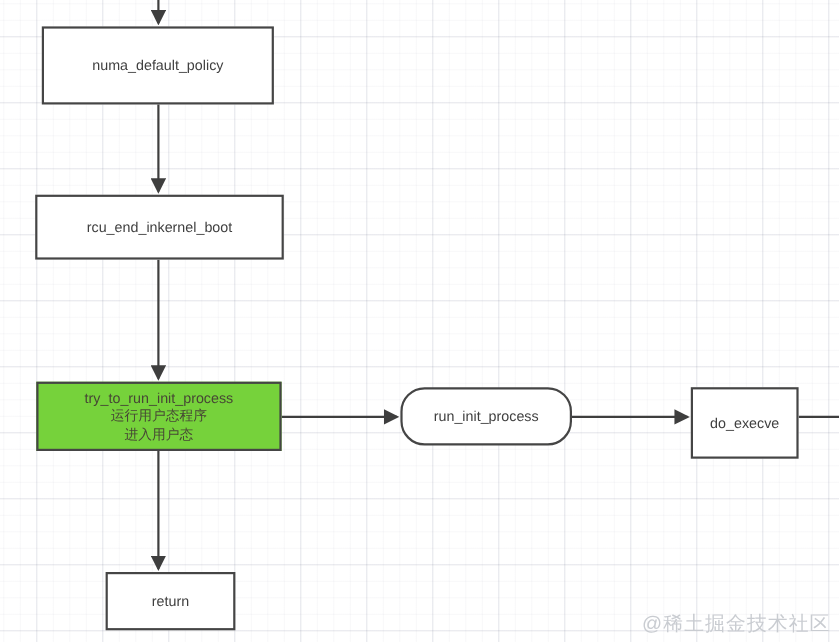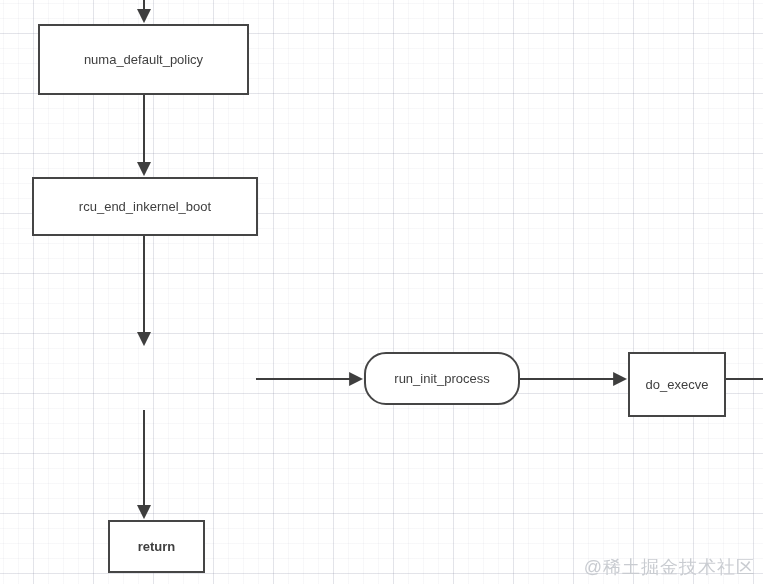--- a/index.html
+++ b/index.html
@@ -37,21 +37,21 @@
   .node.highlight {
     background: #76d23b;
     color: #474735;
   }
   .node .cn-line { font-size: 12.5px; }
   #n-numa    { left: 38px;  top: 24px;  width: 211px; height: 71px; }
   #n-rcu     { left: 32px;  top: 177px; width: 226px; height: 59px; align-items: center; }
   #n-try     { left: 33px;  top: 347px; width: 223px; height: 63px; }
   #n-run     { left: 364px; top: 352px; width: 156px; height: 53px; border-radius: 22px; }
   #n-execve  { left: 628px; top: 352px; width: 98px;  height: 65px; }
-  #n-return  { left: 108px;  top: 520px; width: 97px;  height: 53px; font-weight: bold; }
+  #n-return  { left: 96px;  top: 520px; width: 118px;  height: 53px; }
   svg.wires {
     position: absolute;
     left: 0; top: 0;
     width: 763px; height: 584px;
     pointer-events: none;
   }
   svg.wires line {
     stroke: #3e3e3e;
     stroke-width: 2;
   }
@@ -85,20 +85,25 @@
   </svg>
 
   <div class="node" id="n-numa">
     <span>numa_default_policy</span>
   </div>
 
   <div class="node" id="n-rcu">
     <span>rcu_end_inkernel_boot</span>
   </div>
 
+  <div class="node highlight" id="n-try">
+    <span>try_to_run_init_process</span>
+    <span class="cn-line">运行用户态程序</span>
+    <span class="cn-line">进入用户态</span>
+  </div>
 
   <div class="node" id="n-run">
     <span>run_init_process</span>
   </div>
 
   <div class="node" id="n-execve">
     <span>do_execve</span>
   </div>
 
   <div class="node" id="n-return">

